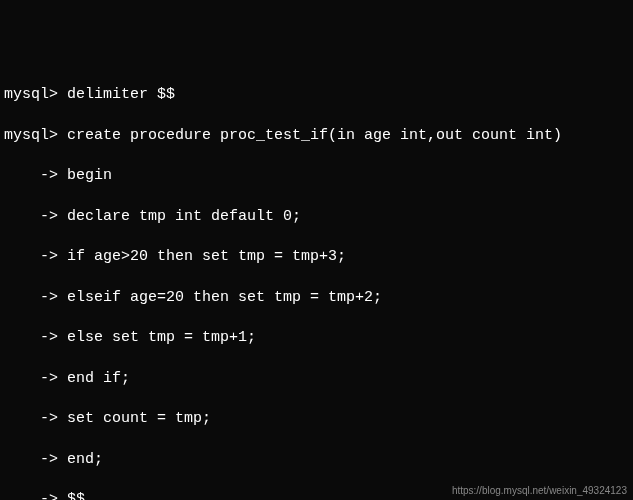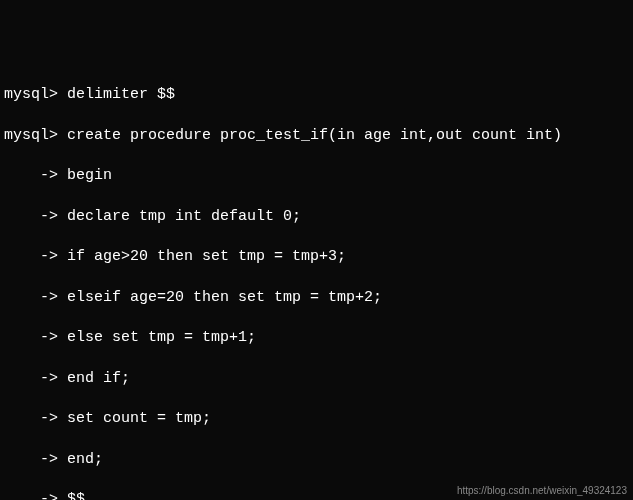--- a/index.html
+++ b/index.html
@@ -56,16 +56,16 @@
 <span class="terminal-line"></span>
 
 
 
 
 
 
 
 
 
-<div class="watermark">https://blog.csdn.net/weixin_49324123</div>
+<div class="watermark">https://blog.mysql.net/weixin_49324123</div>
 
 
 
 
 </body></html>

